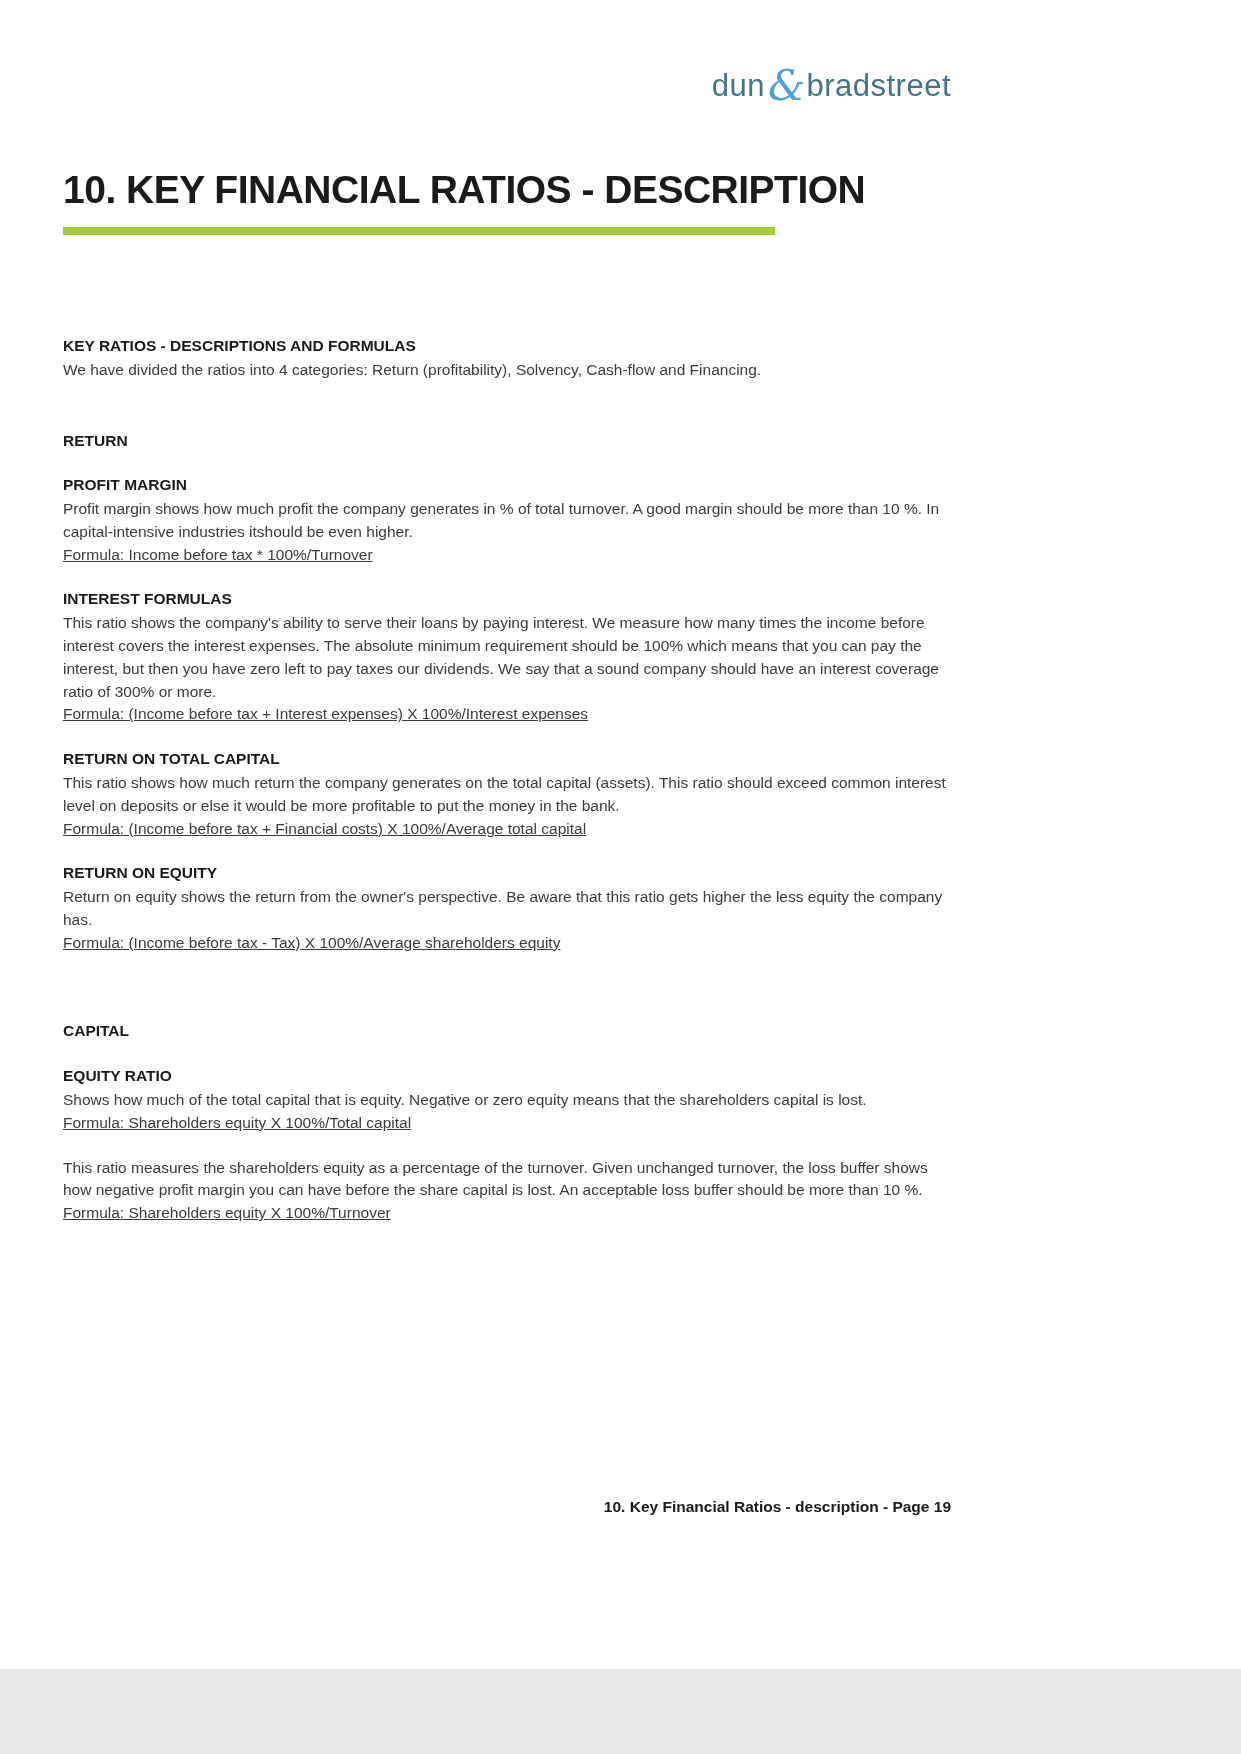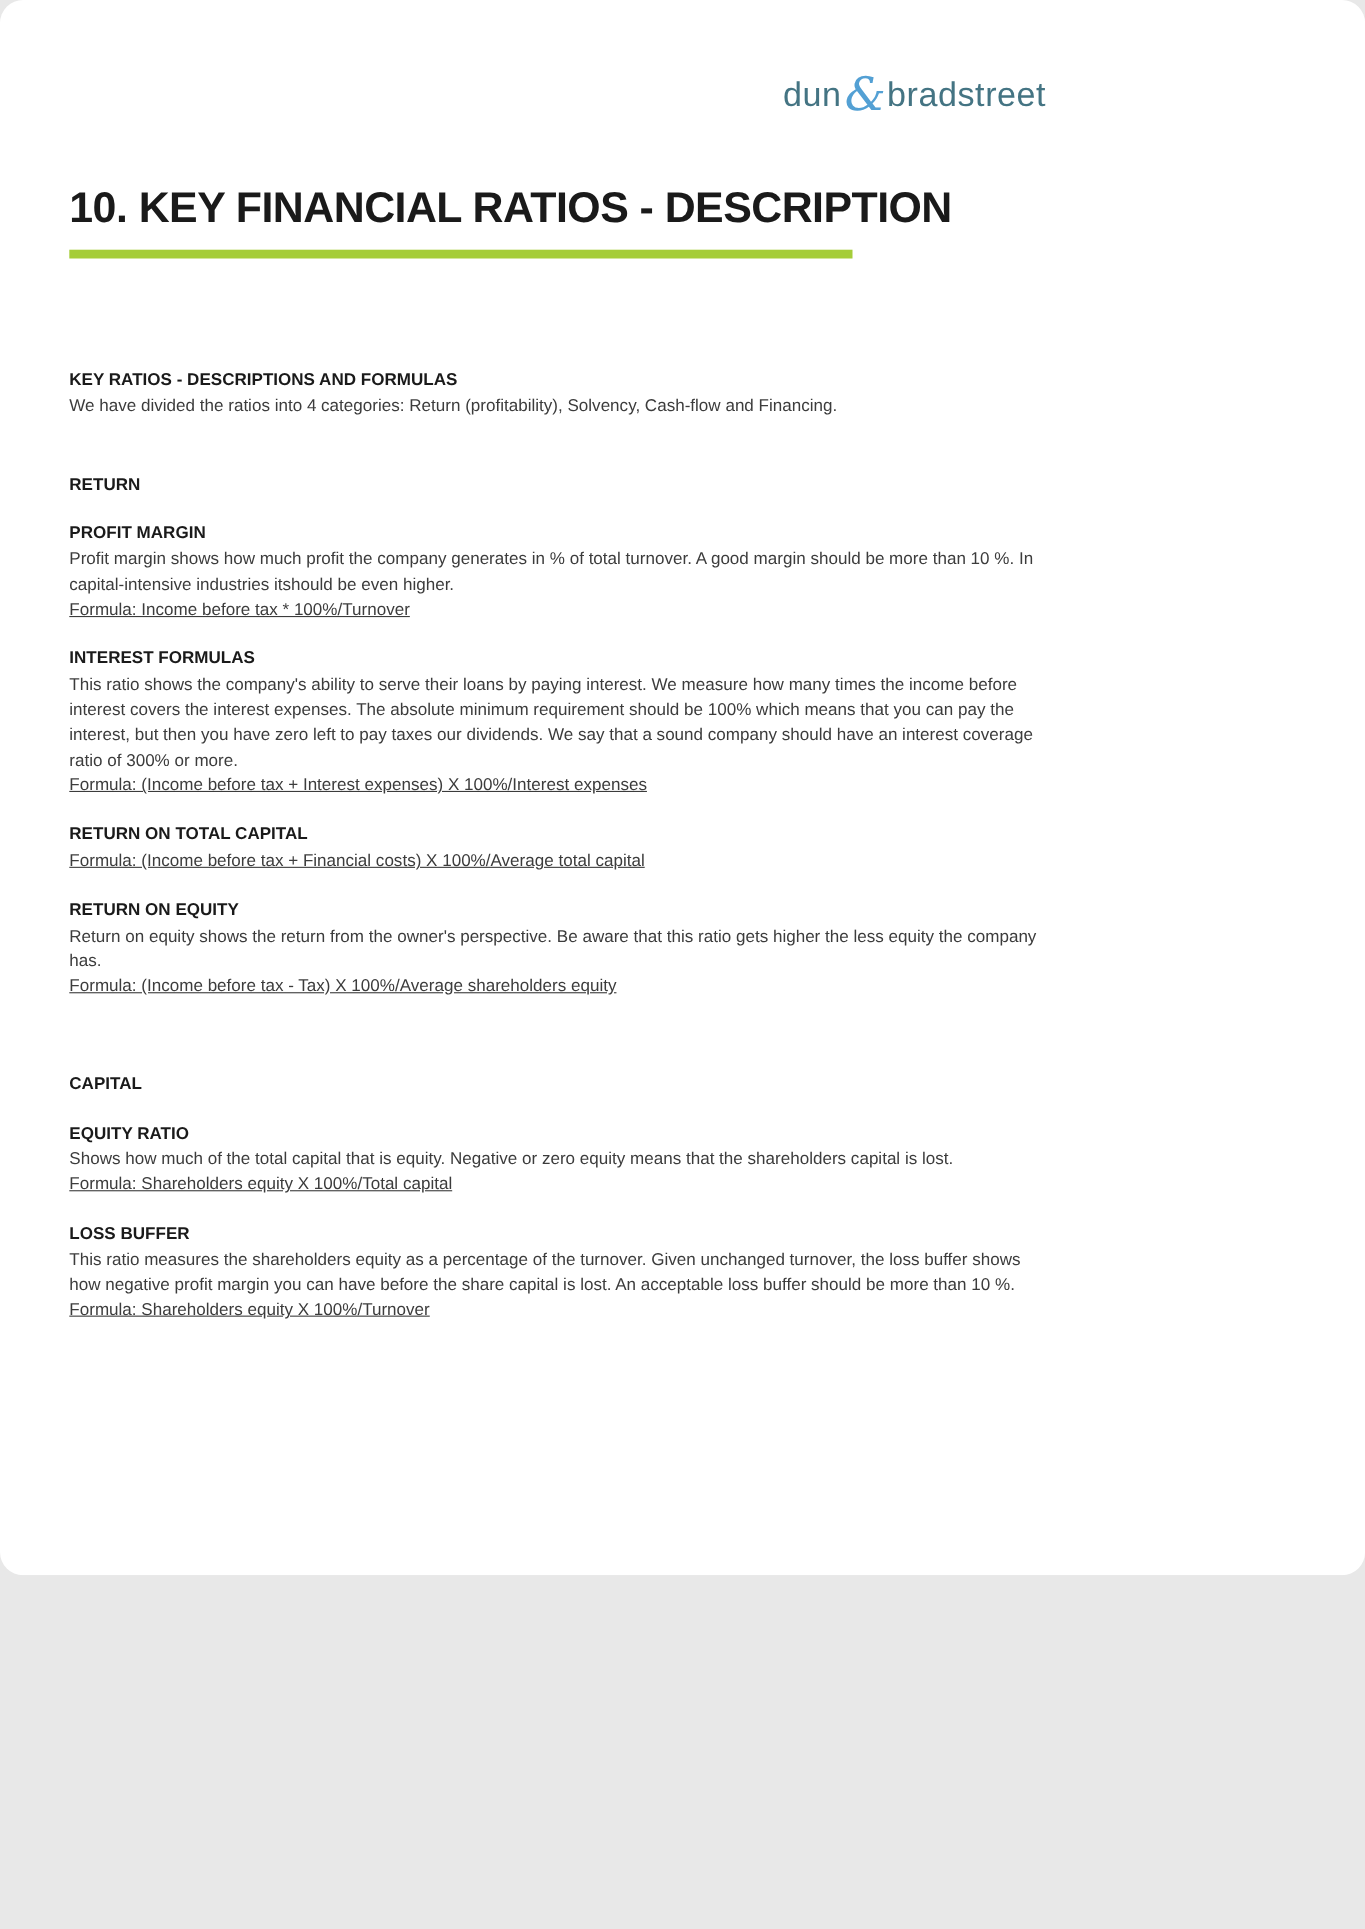--- a/index.html
+++ b/index.html
@@ -2,26 +2,25 @@
 <html style="--rule_green: #a5cd39; --logo_word: #447483; --logo_amp: #53a0d4; --heading_text: #1a1a1a; --body_text: #3c3c3c;"><head>
 <meta charset="utf-8">
 <style>
   * { box-sizing: border-box; }
   html, body { margin: 0; padding: 0; background: #e8e8e8; }
   body { font-family: "Liberation Sans", "DejaVu Sans", sans-serif; }
 
   .page {
     position: relative;
     width: 1241px;
-    height: 1432px;
+    height: 1669px;
     margin: 0 auto;
     background: #ffffff;
     color: var(--body_text, #3c3c3c);
     overflow: hidden;
-    border-radius: 21px;
   }
 
   
   .logo {
     position: absolute;
     top: 68px;
     left: 63px;
     width: 888px;
     text-align: right;
     font-size: 31px;
@@ -121,39 +120,39 @@
     </section>
 
     <section class="ratio">
       <h3>INTEREST FORMULAS</h3>
       <p>This ratio shows the company's ability to serve their loans by paying interest. We measure how many times the income before interest covers the interest expenses. The absolute minimum requirement should be 100% which means that you can pay the interest, but then you have zero left to pay taxes our dividends. We say that a sound company should have an interest coverage ratio of 300% or more.</p>
       <p class="formula">Formula: (Income before tax + Interest expenses) X 100%/Interest expenses</p>
     </section>
 
     <section class="ratio">
       <h3>RETURN ON TOTAL CAPITAL</h3>
+      <p>This ratio shows how much return the company generates on the total capital (assets). This ratio should exceed common interest level on deposits or else it would be more profitable to put the money in the bank.</p>
       <p class="formula">Formula: (Income before tax + Financial costs) X 100%/Average total capital</p>
     </section>
 
     <section class="ratio">
       <h3>RETURN ON EQUITY</h3>
       <p>Return on equity shows the return from the owner's perspective. Be aware that this ratio gets higher the less equity the company has.</p>
       <p class="formula">Formula: (Income before tax - Tax) X 100%/Average shareholders equity</p>
     </section>
 
     <h2 class="category gap-large">CAPITAL</h2>
 
     <section class="ratio">
       <h3>EQUITY RATIO</h3>
       <p>Shows how much of the total capital that is equity. Negative or zero equity means that the shareholders capital is lost.</p>
       <p class="formula">Formula: Shareholders equity X 100%/Total capital</p>
     </section>
 
     <section class="ratio">
-      <h3>LOSS BUFFER</h3>
       <p>This ratio measures the shareholders equity as a percentage of the turnover. Given unchanged turnover, the loss buffer shows how negative profit margin you can have before the share capital is lost. An acceptable loss buffer should be more than 10 %.</p>
       <p class="formula">Formula: Shareholders equity X 100%/Turnover</p>
     </section>
 
   </div>
 
   <div class="footer">10. Key Financial Ratios - description - Page 19</div>
 
 </div>
 

